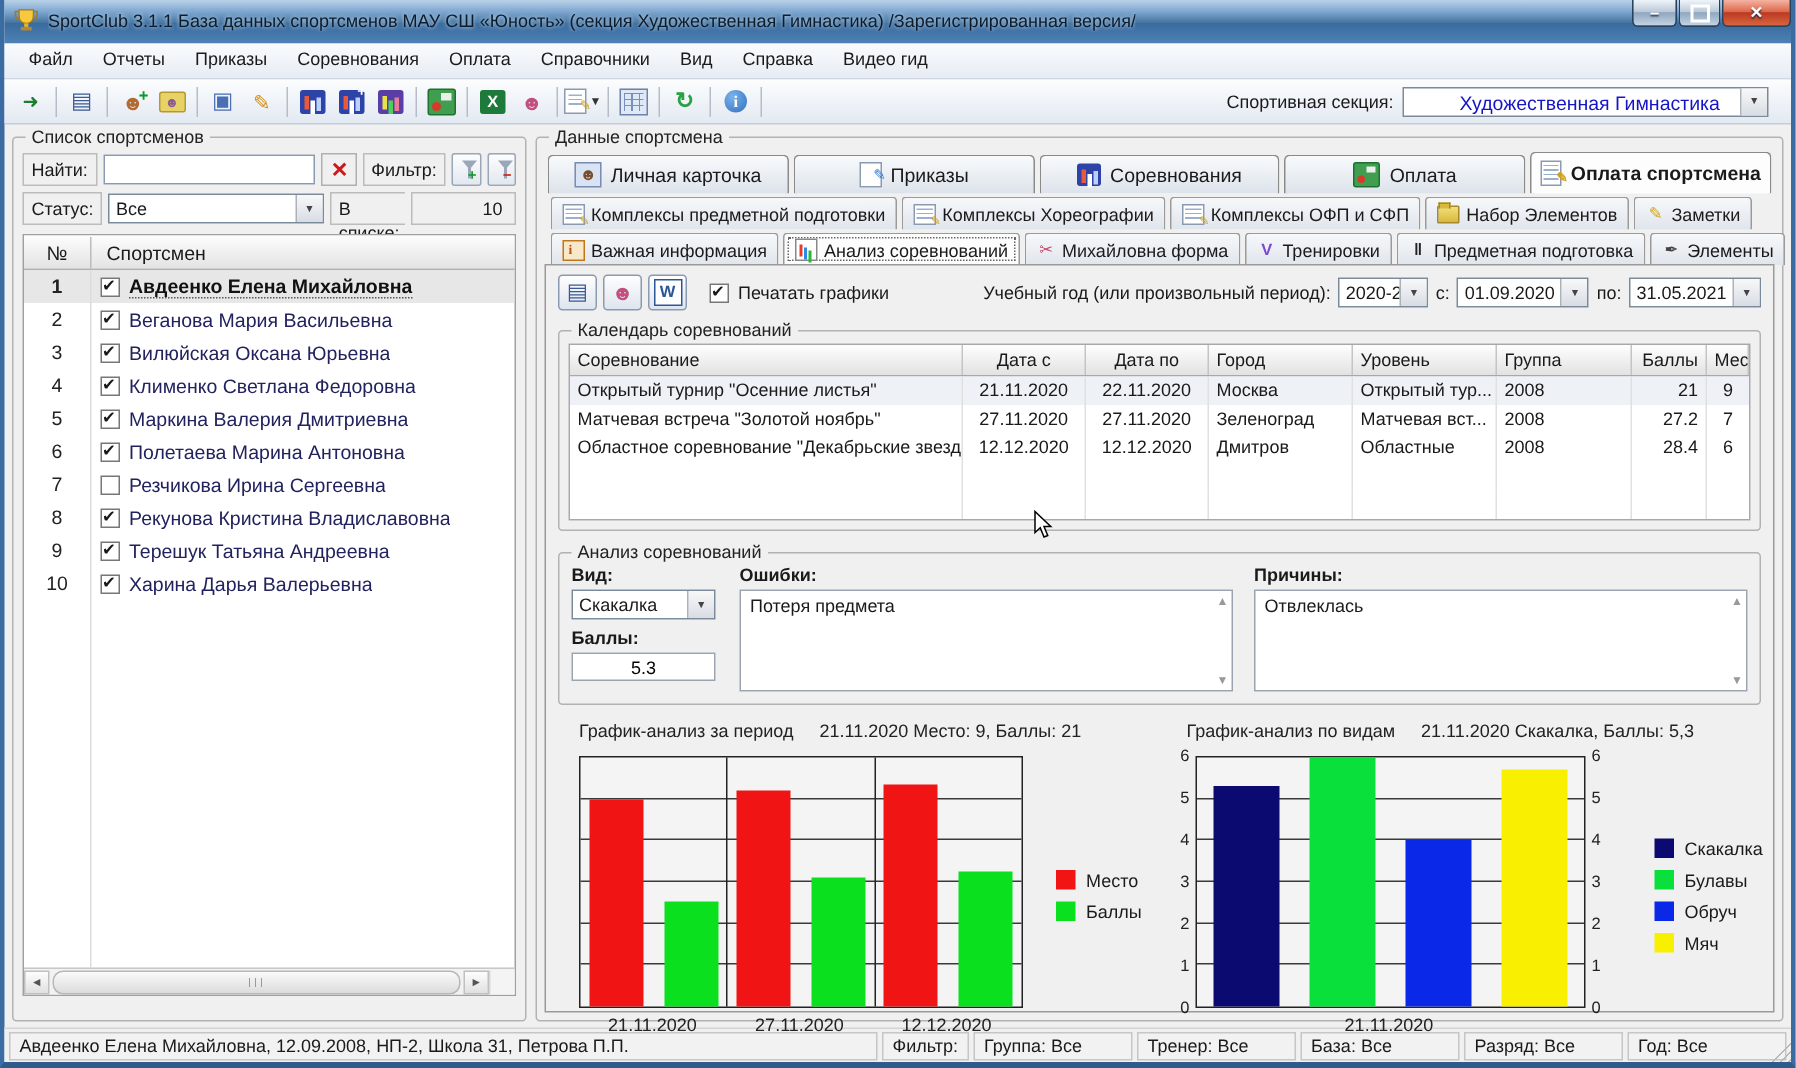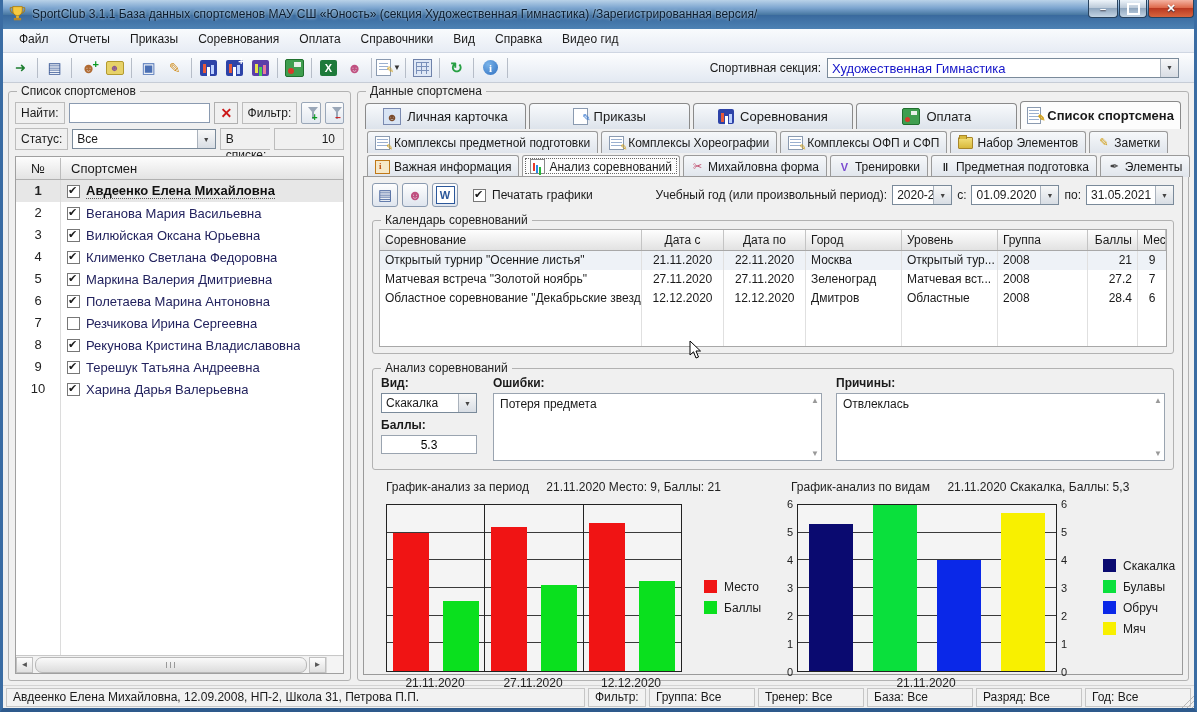--- a/index.html
+++ b/index.html
@@ -65,21 +65,21 @@
   .combo{display:flex;align-items:stretch;border:1px solid #7a8a9a;background:#fff;height:20px;box-sizing:border-box;}
   .combo .val{flex:1;padding:2px 4px;white-space:nowrap;overflow:hidden;}
   .combo .arr{width:17px;border-left:1px solid #aab2bc;background:linear-gradient(#f8f8f8,#d8dde4);display:flex;align-items:center;justify-content:center;font-size:7px;color:#444;}
   .blue-text{color:#1515c8;}
   .lblbox{border:1px solid #bcbcbc;background:#f0f0f0;padding:2px 5px;height:16px;line-height:16px;box-sizing:content-box;}
   
   .groupbox{position:relative;border:1px solid #b2b2b2;border-radius:3px;background:#f0f0f0;}
   .gb-title{position:absolute;top:-8px;left:8px;background:#f0f0f0;padding:0 4px;font-size:12px;color:#222;line-height:14px;}
   
   .main{flex:1;display:flex;gap:6px;padding:8px 5px 4px 5px;min-height:0;}
-  .left-panel{width:343px;flex:0 0 343px;display:flex;flex-direction:column;padding:10px 6px 6px 6px;box-sizing:border-box;}
+  .left-panel{width:343px;flex:0 0 343px;display:flex;flex-direction:column;padding:10px 6px 16px 6px;box-sizing:border-box;}
   .right-panel{flex:1;display:flex;flex-direction:column;padding:9px 5px 5px 5px;box-sizing:border-box;min-width:0;}
   
   .find-row,.status-row{display:flex;align-items:center;gap:4px;margin-bottom:4px;flex:0 0 22px;}
   .find-input{width:141px;height:20px;border:1px solid #8a9ab0;box-sizing:border-box;padding:0 4px;font-family:inherit;}
   .clear-btn{width:24px;height:22px;border:1px solid #b0b0b0;background:#f0f0f0;color:#cc1818;font-weight:bold;font-size:14px;line-height:1;}
   .fbtn{width:27px;height:22px;border:1px solid #9aa7b8;border-radius:2px;background:linear-gradient(#fdfdfd,#e2e8f0);position:relative;}
   .funnel{position:absolute;left:6px;top:4px;width:0;height:0;border-left:5px solid transparent;border-right:5px solid transparent;border-top:6px solid #9aa7b8;}
   .funnel::after{content:"";position:absolute;left:-1px;top:-1px;width:2px;height:7px;background:#9aa7b8;}
   .fbadge{position:absolute;right:2px;bottom:0;font-size:10px;font-weight:bold;line-height:10px;}
   .fbadge.plus{color:#0a9a22;} .fbadge.minus{color:#d02020;}
@@ -142,21 +142,21 @@
   .mi-payment::after{content:"";position:absolute;right:2px;top:2px;width:6px;height:4px;background:#e8f0e8;}
   .mi-diary{width:12px;height:15px;background:#fff;border:1px solid #8a9ab0;position:relative;}
   .mi-diary::before{content:"";position:absolute;inset:2px 1px;background:repeating-linear-gradient(#9ab0d0 0 1px,transparent 1px 3px);}
   .mi-diary::after{content:"✎";position:absolute;right:-5px;bottom:-3px;font-size:9px;color:#d1a01c;}
   
   .content{flex:1;border:1px solid #9a9a9a;background:#f0f0f0;margin-top:-1px;padding:5px 8px 4px 8px;display:flex;flex-direction:column;min-height:0;}
   .controls-row{display:flex;align-items:center;gap:5px;flex:0 0 26px;}
   .sbtn{width:26px;height:24px;border:1px solid #8a9ab0;border-radius:3px;background:linear-gradient(#fefefe,#dfe5ee);display:flex;align-items:center;justify-content:center;padding:0;}
   .chk-wrap{display:flex;align-items:center;gap:6px;margin-left:10px;}
   .period-wrap{margin-left:auto;display:flex;align-items:center;gap:5px;}
-  .combo.w78{width:60px;} .combo.w88{width:88px;} .combo.w96{width:96px;} .combo.w290{width:352px;}
+  .combo.w78{width:60px;} .combo.w88{width:88px;} .combo.w96{width:96px;} .combo.w290{width:244px;padding-left:33px;}
   
   .calendar-gb{margin-top:12px;padding:8px 6px 6px 6px;}
   .ctable{border:1px solid #a8a8a8;background:#fff;font-size:12px;}
   .crow{display:flex;height:19px;align-items:center;}
   .crow.hdr{height:20px;background:linear-gradient(#fefefe,#e2e2e2);border-bottom:1px solid #a8a8a8;}
   .ccellt{padding:0 5px;border-right:1px solid #e0e0e0;white-space:nowrap;overflow:hidden;box-sizing:border-box;height:100%;line-height:19px;}
   .crow.hdr .ccellt{border-right:1px solid #c4c4c4;line-height:20px;}
   .crow.r0{background:#eef2f7;}
   .c-0{width:262px;} .c-1{width:82px;text-align:center;} .c-2{width:82px;text-align:center;}
   .c-3{width:96px;} .c-4{width:96px;} .c-5{width:90px;} .c-6{width:50px;text-align:right;} .c-7{width:48px;text-align:center;border-right:none;flex:1;}
@@ -443,21 +443,21 @@
           <div class="mtab">
             <span class="ticon mi-competitions"></span>
             <span>Соревнования</span>
           </div>
           <div class="mtab">
             <span class="ticon mi-payment"></span>
             <span>Оплата</span>
           </div>
           <div class="mtab active">
             <span class="ticon mi-diary"></span>
-            <span>Список спортсмена</span>
+            <span>Оплата спортсмена</span>
           </div>
         </div>
       <div class="subtabs" style="margin-top:2px;">
           <div class="stab">
             <span class="sicon si-notes"></span>
             <span>Комплексы предметной подготовки</span>
           </div>
           <div class="stab">
             <span class="sicon si-notes"></span>
             <span>Комплексы Хореографии</span>

